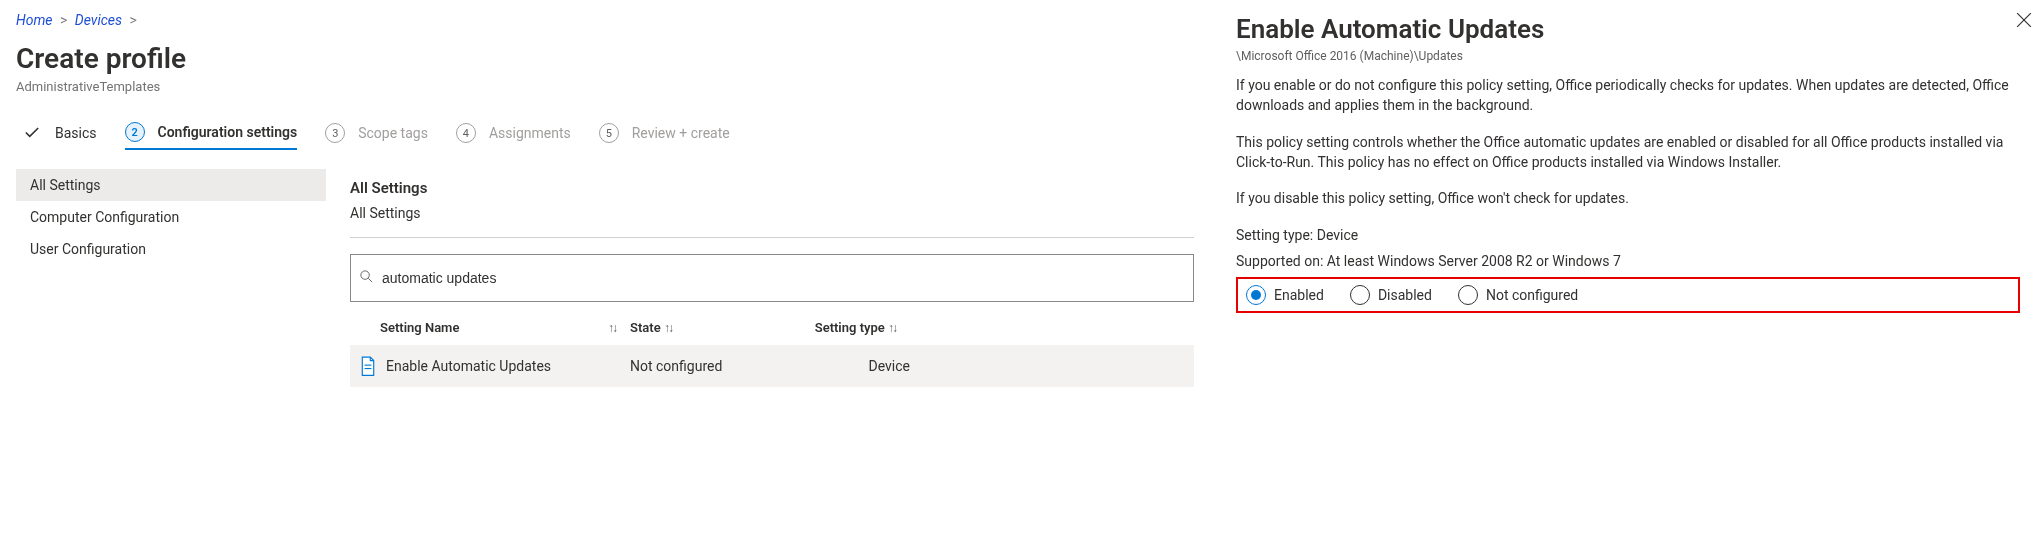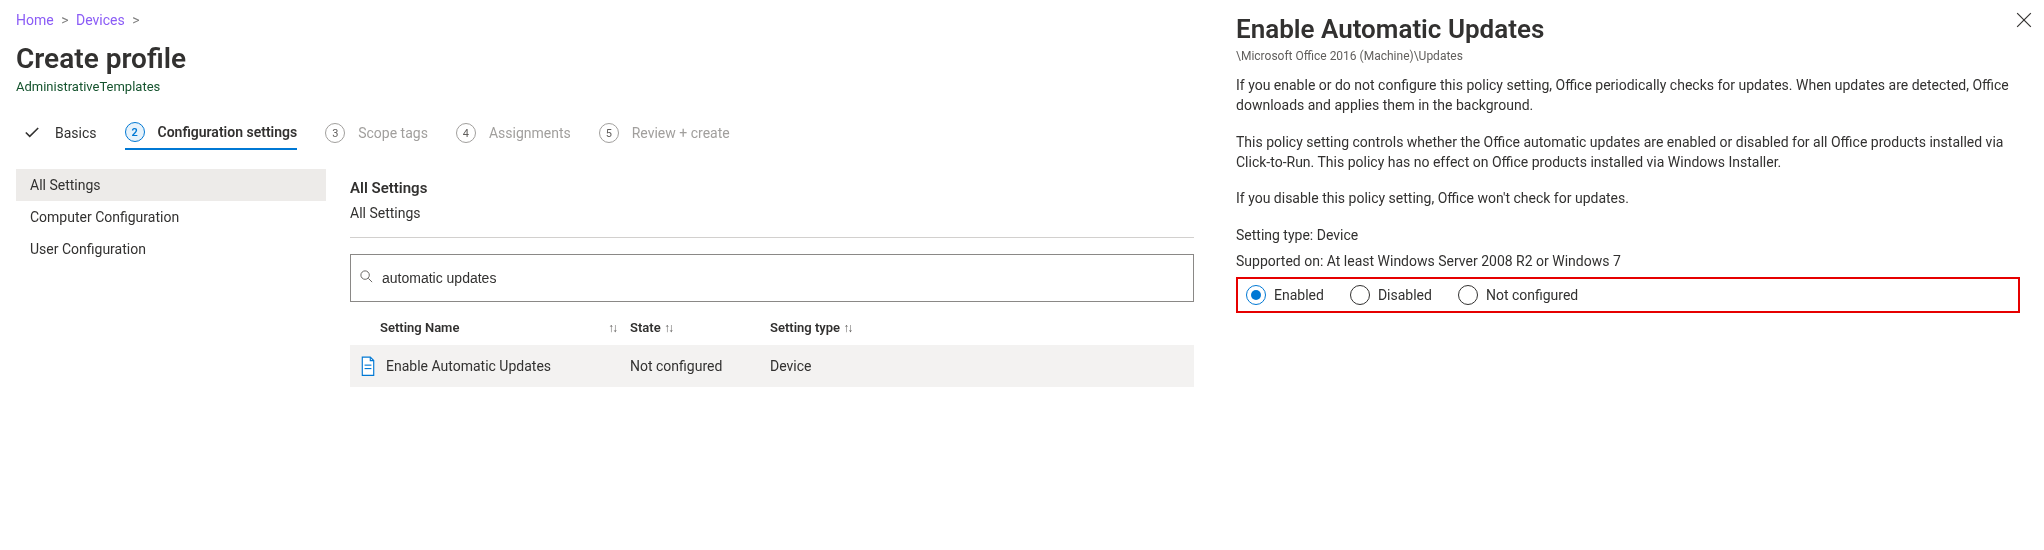--- a/index.html
+++ b/index.html
@@ -22,32 +22,33 @@
   .main-area {
     flex: 1;
     min-width: 0;
     padding: 12px 0 0 16px;
   }
   .breadcrumb {
     font-size: 14px;
     color: #0078d4;
   }
   .breadcrumb a {
-    color: #8b5cf6;
+    color: #1d4ed8;
     text-decoration: none;
+    font-style: italic;
   }
   .breadcrumb .sep { color: #808080; margin: 0 4px; }
   .page-title {
     font-size: 28px;
     font-weight: 600;
     margin-top: 14px;
   }
   .page-subtitle {
     font-size: 13px;
-    color: #14532d;
+    color: #737373;
     margin-top: 4px;
     margin-bottom: 18px;
   }
   .wizard-steps {
     display: flex;
     align-items: center;
     gap: 28px;
     border-bottom: 1px solid transparent;
     padding: 6px 0 6px 6px;
   }
@@ -150,21 +151,21 @@
     display: flex;
     align-items: center;
   }
   .grid-head {
     font-weight: 600;
     font-size: 13px;
     padding: 10px 0;
   }
   .col-name { flex: 0 0 280px; padding-left: 30px; display:flex; align-items:center; gap:10px;}
   .col-state { flex: 0 0 140px; }
-  .col-type  { flex: 0 0 140px; }
+  .col-type  { flex: 0 0 140px; text-align: right; }
   .sort-icon { color:#605e5c; margin-left:auto; margin-right:14px; font-size:12px; letter-spacing:-2px;}
   .grid-row {
     background: #f3f2f1;
     font-size: 14px;
     height: 42px;
   }
   .grid-row .col-name { padding-left: 10px; }
   .file-icon {
     width: 16px; height: 20px; flex-shrink:0;
     display:flex; align-items:center; justify-content:center;

